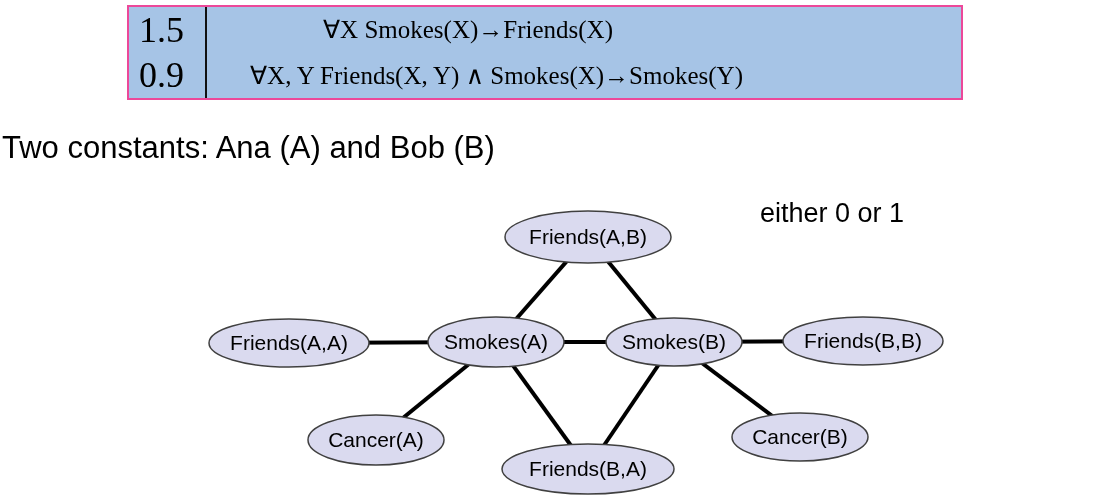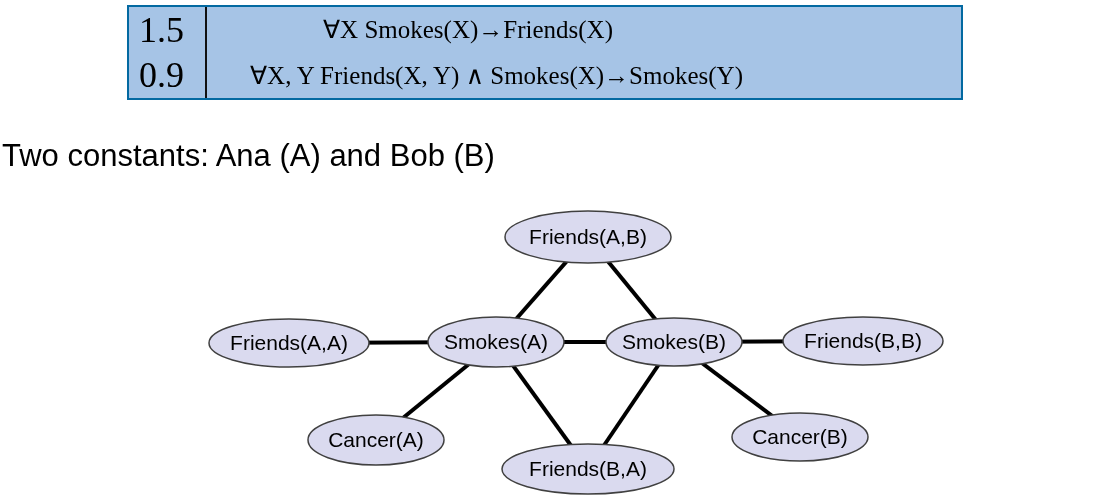--- a/index.html
+++ b/index.html
@@ -11,21 +11,21 @@
     font-family:"Liberation Sans", sans-serif;
     color:#000;
     overflow:hidden;
   }
   
   .wtable{
     position:absolute;
     left:127px; top:5px;
     width:832px; height:91px;
     background:#a6c4e6;
-    border:2px solid #0369a1;
+    border:2px solid #ec4899;
     display:grid;
     grid-template-columns:78px 1fr;
     grid-template-rows:1fr 1fr;
   }
   .wcell{display:flex;align-items:center;}
   .wcell.weight{
     border-right:2px solid #111;
     font-family:"Liberation Serif", serif;
     font-size:36px;
     padding-left:10px;
@@ -35,21 +35,20 @@
     font-size:25px;
   }
   .wcell.formula.f1{padding-left:116px;}
   .wcell.formula.f2{padding-left:43px;}
   
   .constants{
     position:absolute;
     left:2px; top:130px;
     font-size:31px;
     white-space:nowrap;
-    margin-top:8px;
   }
   .note{
     position:absolute;
     left:760px; top:197px;
     font-size:27px;
     line-height:33px;
     white-space:nowrap;
   }
   
   svg.graph{position:absolute;left:0;top:0;}
@@ -67,20 +66,21 @@
   <div class="wtable">
     <div class="wcell weight">1.5</div>
     <div class="wcell formula f1">∀X  Smokes(X)→Friends(X)</div>
     <div class="wcell weight">0.9</div>
     <div class="wcell formula f2">∀X, Y  Friends(X, Y) ∧ Smokes(X)→Smokes(Y)</div>
   </div>
 
   <div class="constants">Two constants: Ana (A) and Bob (B)</div>
 
   <div class="note">
+    <div>either 0 or 1</div>
   </div>
 
   <svg class="graph" id="graph-svg" width="1103" height="498" viewBox="0 0 1103 498">
     <g id="edge-layer">
         <line x1="588" y1="237" x2="496" y2="342" stroke="#000000" stroke-width="4"></line>
         <line x1="588" y1="237" x2="674" y2="342" stroke="#000000" stroke-width="4"></line>
         <line x1="289" y1="343" x2="496" y2="342" stroke="#000000" stroke-width="4"></line>
         <line x1="496" y1="342" x2="674" y2="342" stroke="#000000" stroke-width="4"></line>
         <line x1="674" y1="342" x2="863" y2="341" stroke="#000000" stroke-width="4"></line>
         <line x1="496" y1="342" x2="376" y2="440" stroke="#000000" stroke-width="4"></line>

